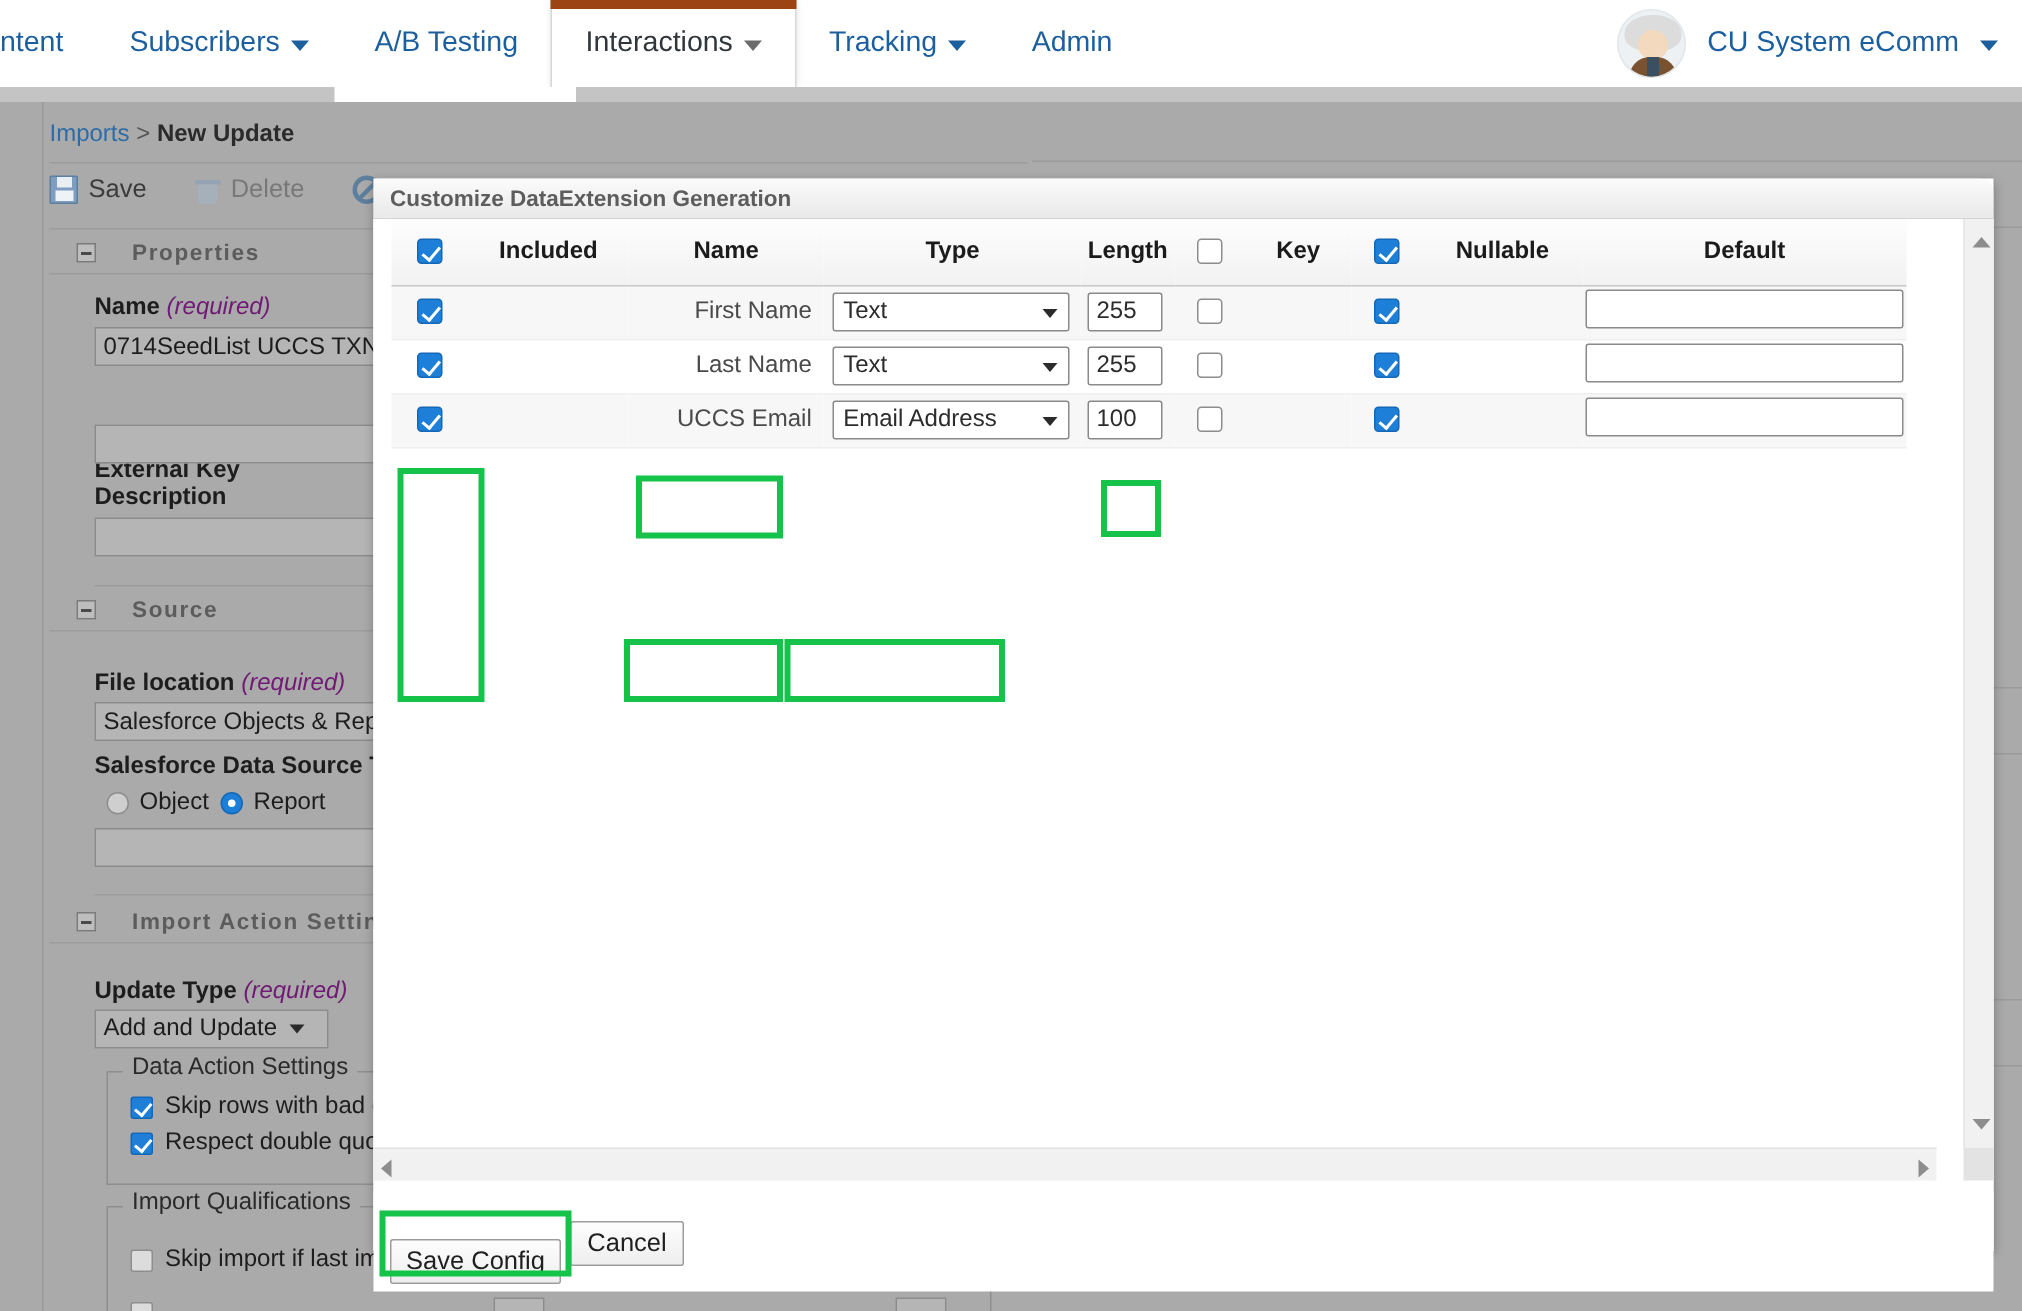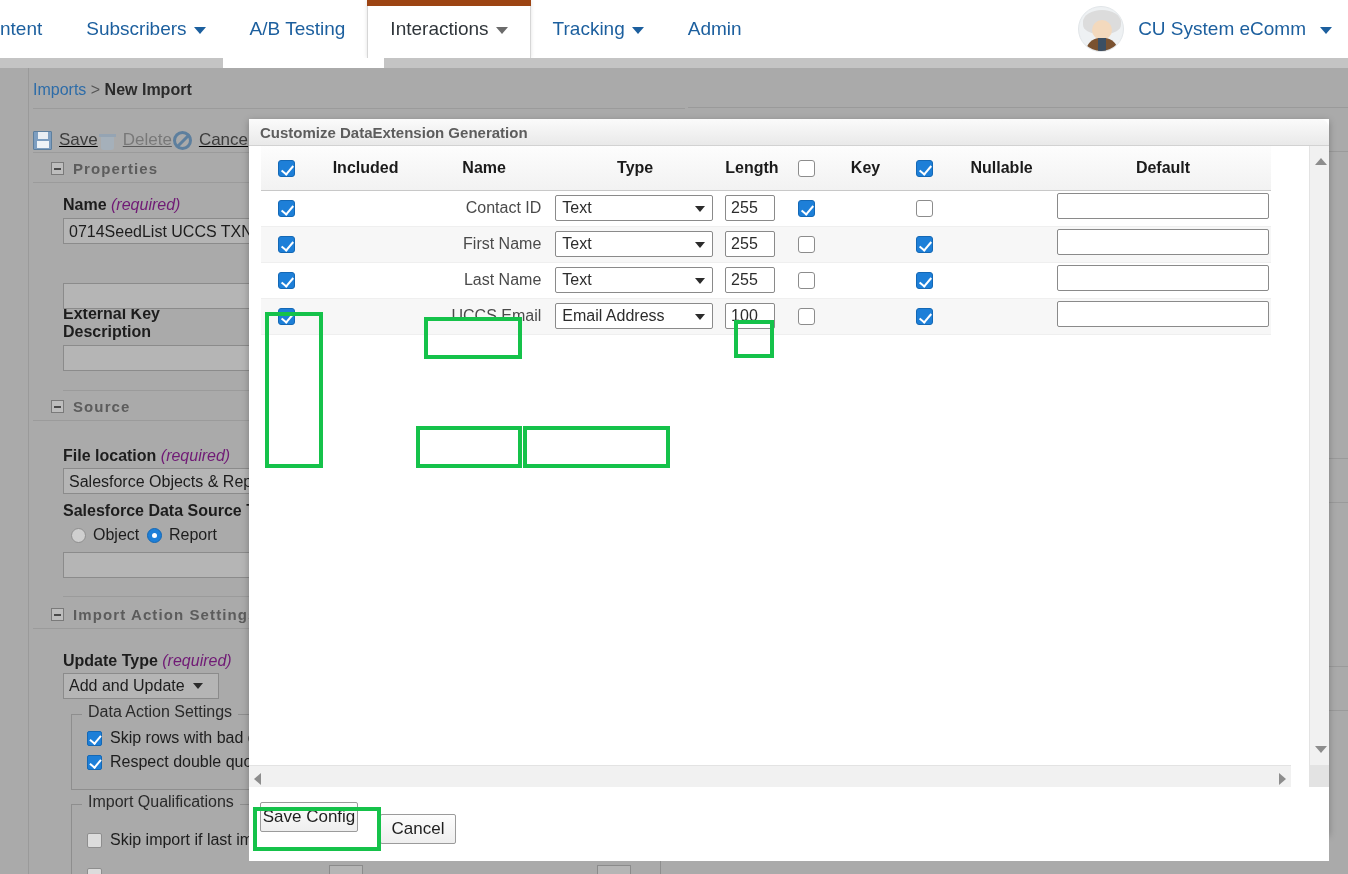--- a/index.html
+++ b/index.html
@@ -103,21 +103,21 @@
   #breadcrumb .crumb-link { color: #2d6ca8; }
   #breadcrumb .crumb-sep { color: #555; }
   #breadcrumb .crumb-cur { color: #2b2b2b; font-weight: bold; }
   #bc-rule {
     position: absolute; left: 4px; top: 40px; width: 652px; height: 1px;
     background: #9b9b9b;
   }
 
   #toolbar {
     position: absolute; left: 4px; top: 48px; height: 34px;
-    display: flex; align-items: flex-end; gap: 1px; font-size: 17px; text-decoration: underline;
+    display: flex; align-items: flex-start; gap: 32px; font-size: 17px;
   }
   .tbtn { display: flex; align-items: center; gap: 7px; cursor: pointer; }
   .tbtn.dis { opacity: 0.45; cursor: default; }
   .tbtn .lbl { color: #3c3c3c; }
   .ico-save {
     width: 19px; height: 19px; background: #7d9ec0; border: 1px solid #5d7f9e;
     position: relative; border-radius: 1px;
   }
   .ico-save::before {
     content: ""; position: absolute; left: 4px; top: 0; width: 10px; height: 7px;
@@ -145,21 +145,21 @@
   .ico-ban::after {
     content: ""; position: absolute; left: -1px; top: 5px; width: 17px; height: 3px;
     background: #5d7f9e; transform: rotate(-45deg);
   }
   #tb-rule {
     position: absolute; left: 4px; top: 84px; width: 652px; height: 1px;
     background: #9b9b9b;
   }
 
   .sect-head {
-    position: absolute; display: flex; align-items: center; gap: 9px;
+    position: absolute; display: flex; align-items: center; gap: 24px;
     font-size: 15px; font-weight: bold; color: #5c5c5c; letter-spacing: 1.1px;
   }
   .sq-minus {
     width: 13px; height: 13px; border: 1px solid #7a7a7a; background: #bdbdbd;
     position: relative;
   }
   .sq-minus::after {
     content: ""; position: absolute; left: 2px; top: 5px; width: 7px; height: 2px;
     background: #4a4a4a;
   }
@@ -411,21 +411,21 @@
       <div class="rdiv" style="top:642px;"></div>
     </div>
 
     <div id="left-strip"></div>
 
     <div id="content-col">
 
       <div id="breadcrumb">
         <span class="crumb-link">Imports</span>
         <span class="crumb-sep">&gt;</span>
-        <span class="crumb-cur">New Import</span>
+        <span class="crumb-cur">New Update</span>
       </div>
       <div id="bc-rule"></div>
 
       <div id="toolbar">
         <div class="tbtn">
           <span class="ico-save"></span>
           <span class="lbl">Save</span>
         </div>
         <div class="tbtn dis">
           <span class="ico-trash"></span>
@@ -556,44 +556,20 @@
             <th class="c-keyl">Key</th>
             <th class="c-nulcb">
               <span class="mcb on"></span>
             </th>
             <th class="c-null">Nullable</th>
             <th class="c-def">Default</th>
           </tr>
         </thead>
         <tbody>
 
-          <tr>
-            <td class="c-inc">
-              <span class="mcb on"></span>
-            </td>
-            <td class="c-incl"></td>
-            <td class="c-name">Contact ID</td>
-            <td class="c-type">
-              <span class="cellsel" style="width:158px;">Text</span>
-            </td>
-            <td class="c-len">
-              <span class="cellinp" style="width:50px;">255</span>
-            </td>
-            <td class="c-keycb">
-              <span class="mcb on"></span>
-            </td>
-            <td class="c-keyl"></td>
-            <td class="c-nulcb">
-              <span class="mcb"></span>
-            </td>
-            <td class="c-null"></td>
-            <td class="c-def">
-              <span class="cellinp" style="width:212px;"></span>
-            </td>
-          </tr>
 
           <tr class="alt">
             <td class="c-inc">
               <span class="mcb on"></span>
             </td>
             <td class="c-incl"></td>
             <td class="c-name">First Name</td>
             <td class="c-type">
               <span class="cellsel" style="width:158px;">Text</span>
             </td>
@@ -677,19 +653,19 @@
       <div class="arrow-up"></div>
       <div class="arrow-dn"></div>
     </div>
     <div id="hsb">
       <div class="arrow-l"></div>
       <div class="arrow-r"></div>
     </div>
     <div id="sb-corner"></div>
 
     <div id="modal-footer">
-      <div class="mbtn" style="left:11px; top:8px; width:98px;">Save Config</div>
+      <div class="mbtn" style="left:11px; top:32px; width:114px;">Save Config</div>
       <div class="mbtn" style="left:131px; top:20px; width:76px;">Cancel</div>
       <div class="hl" style="left:4px; top:13px; width:128px; height:44px;"></div>
     </div>
 
   </div>
 </div>
 
 </body></html>

